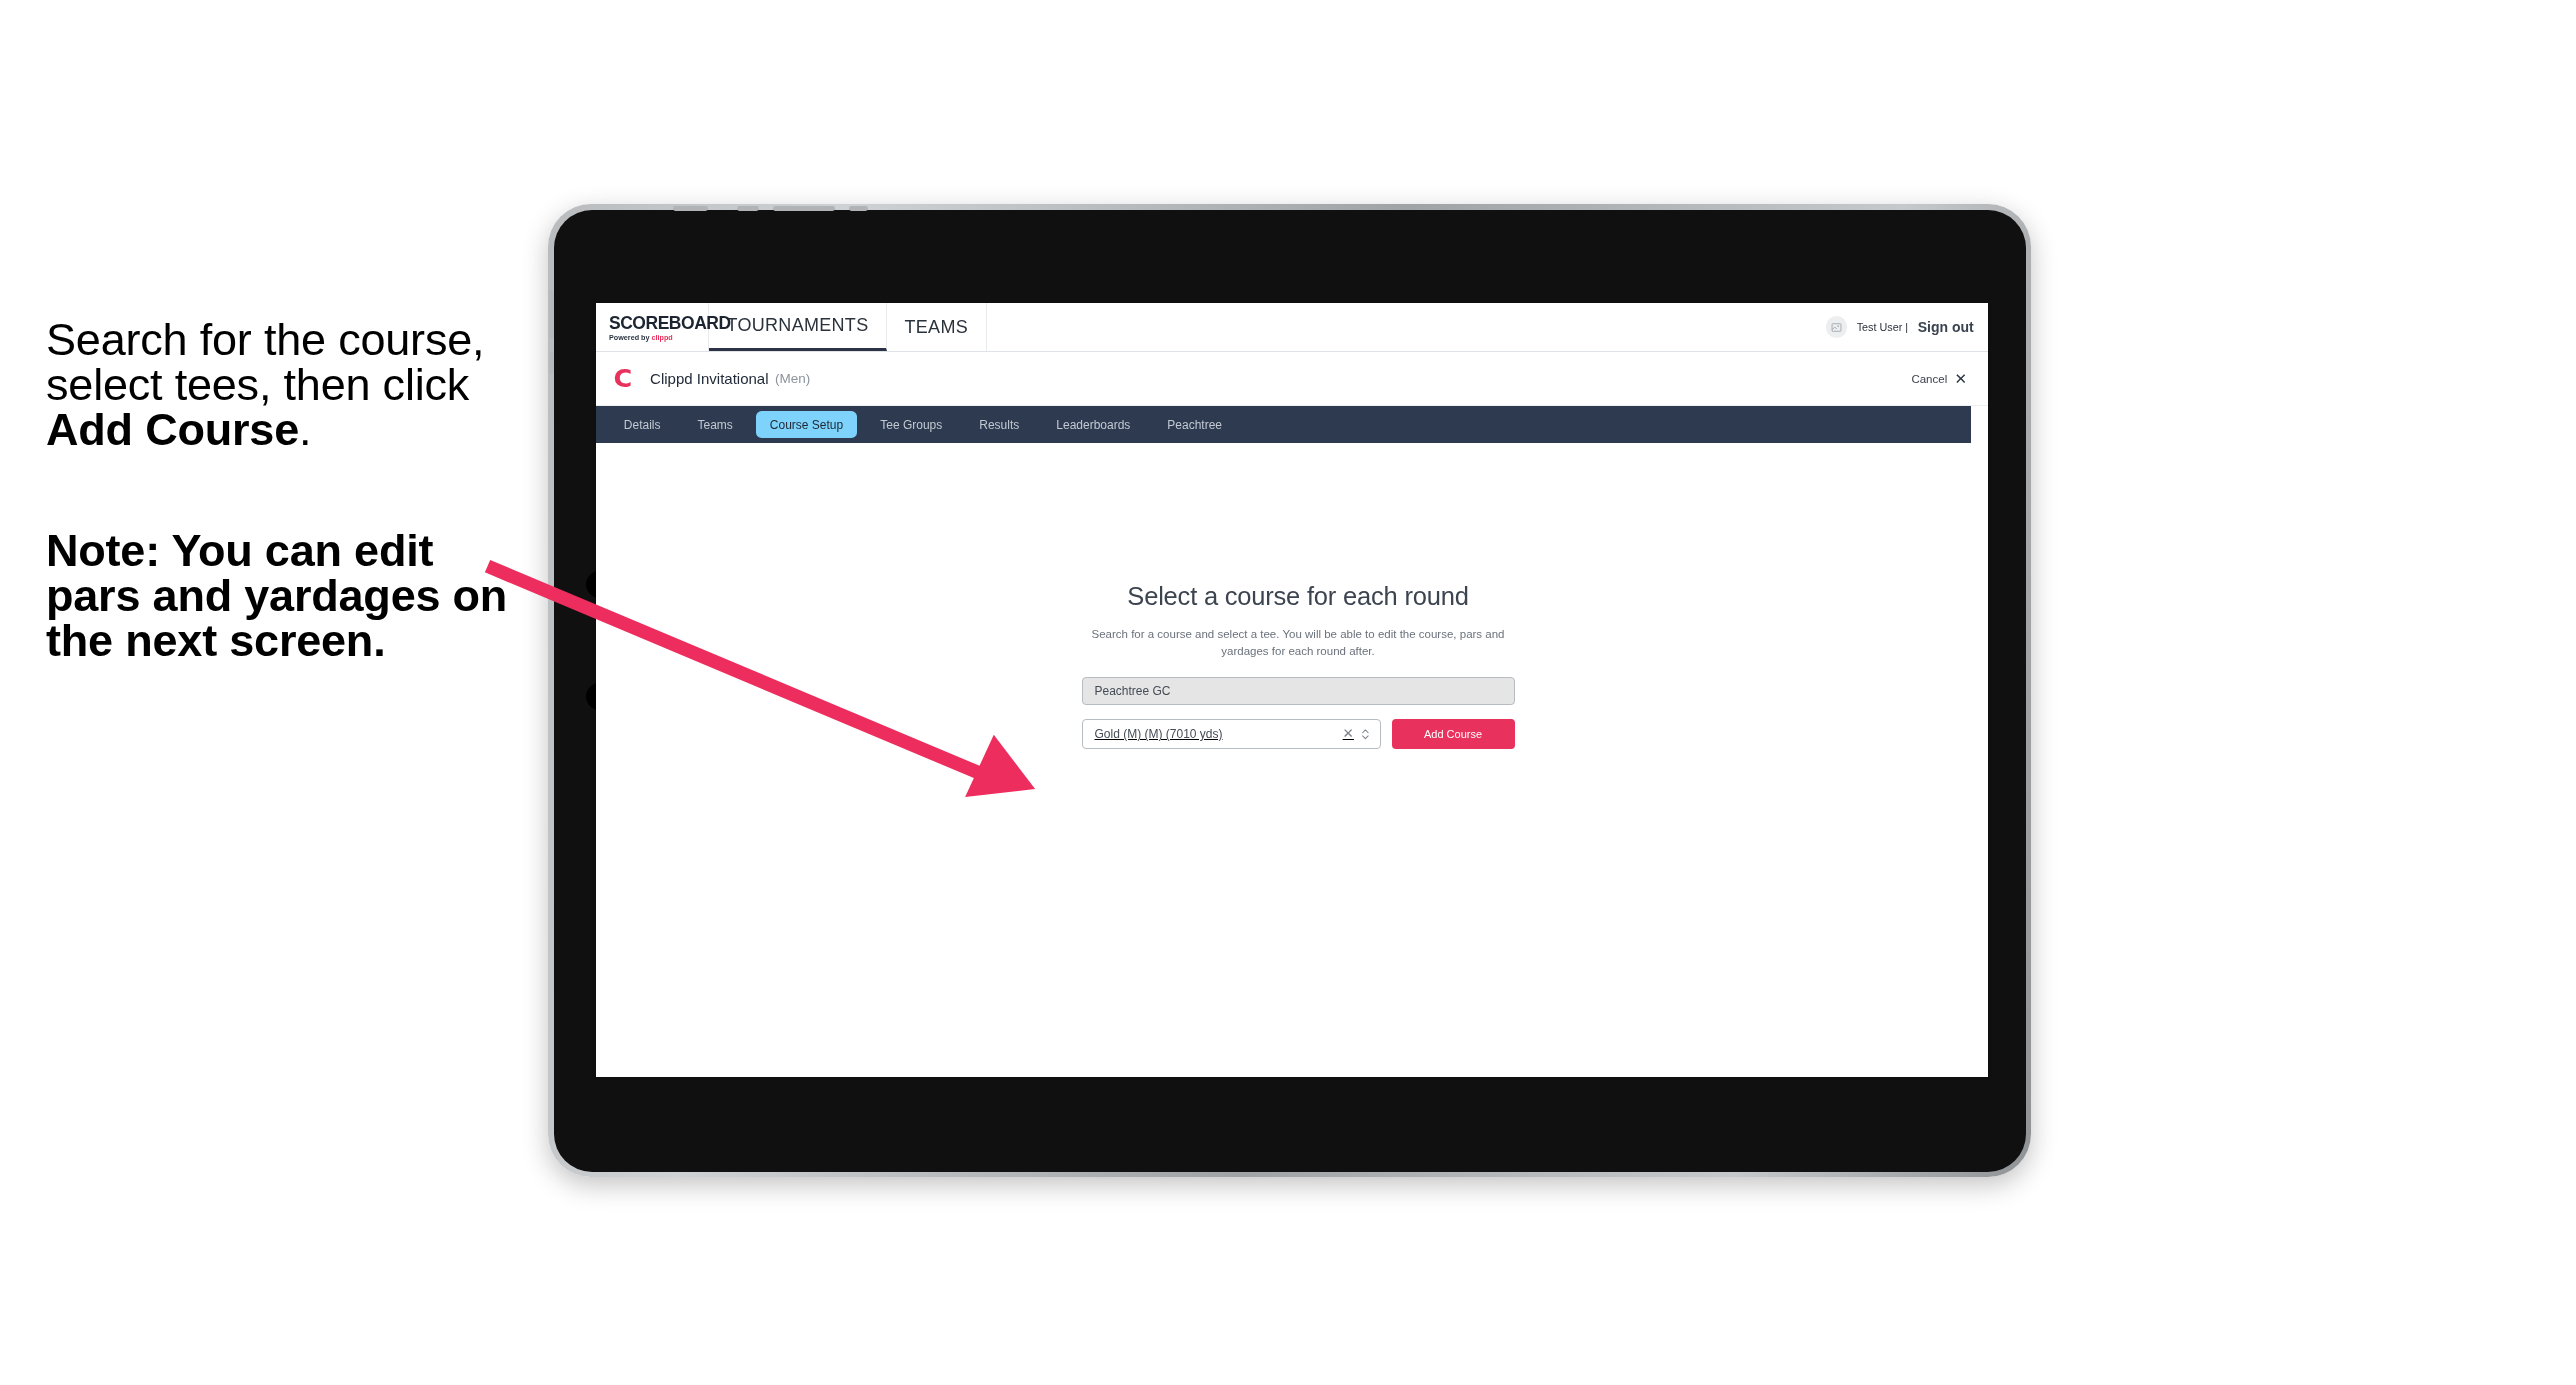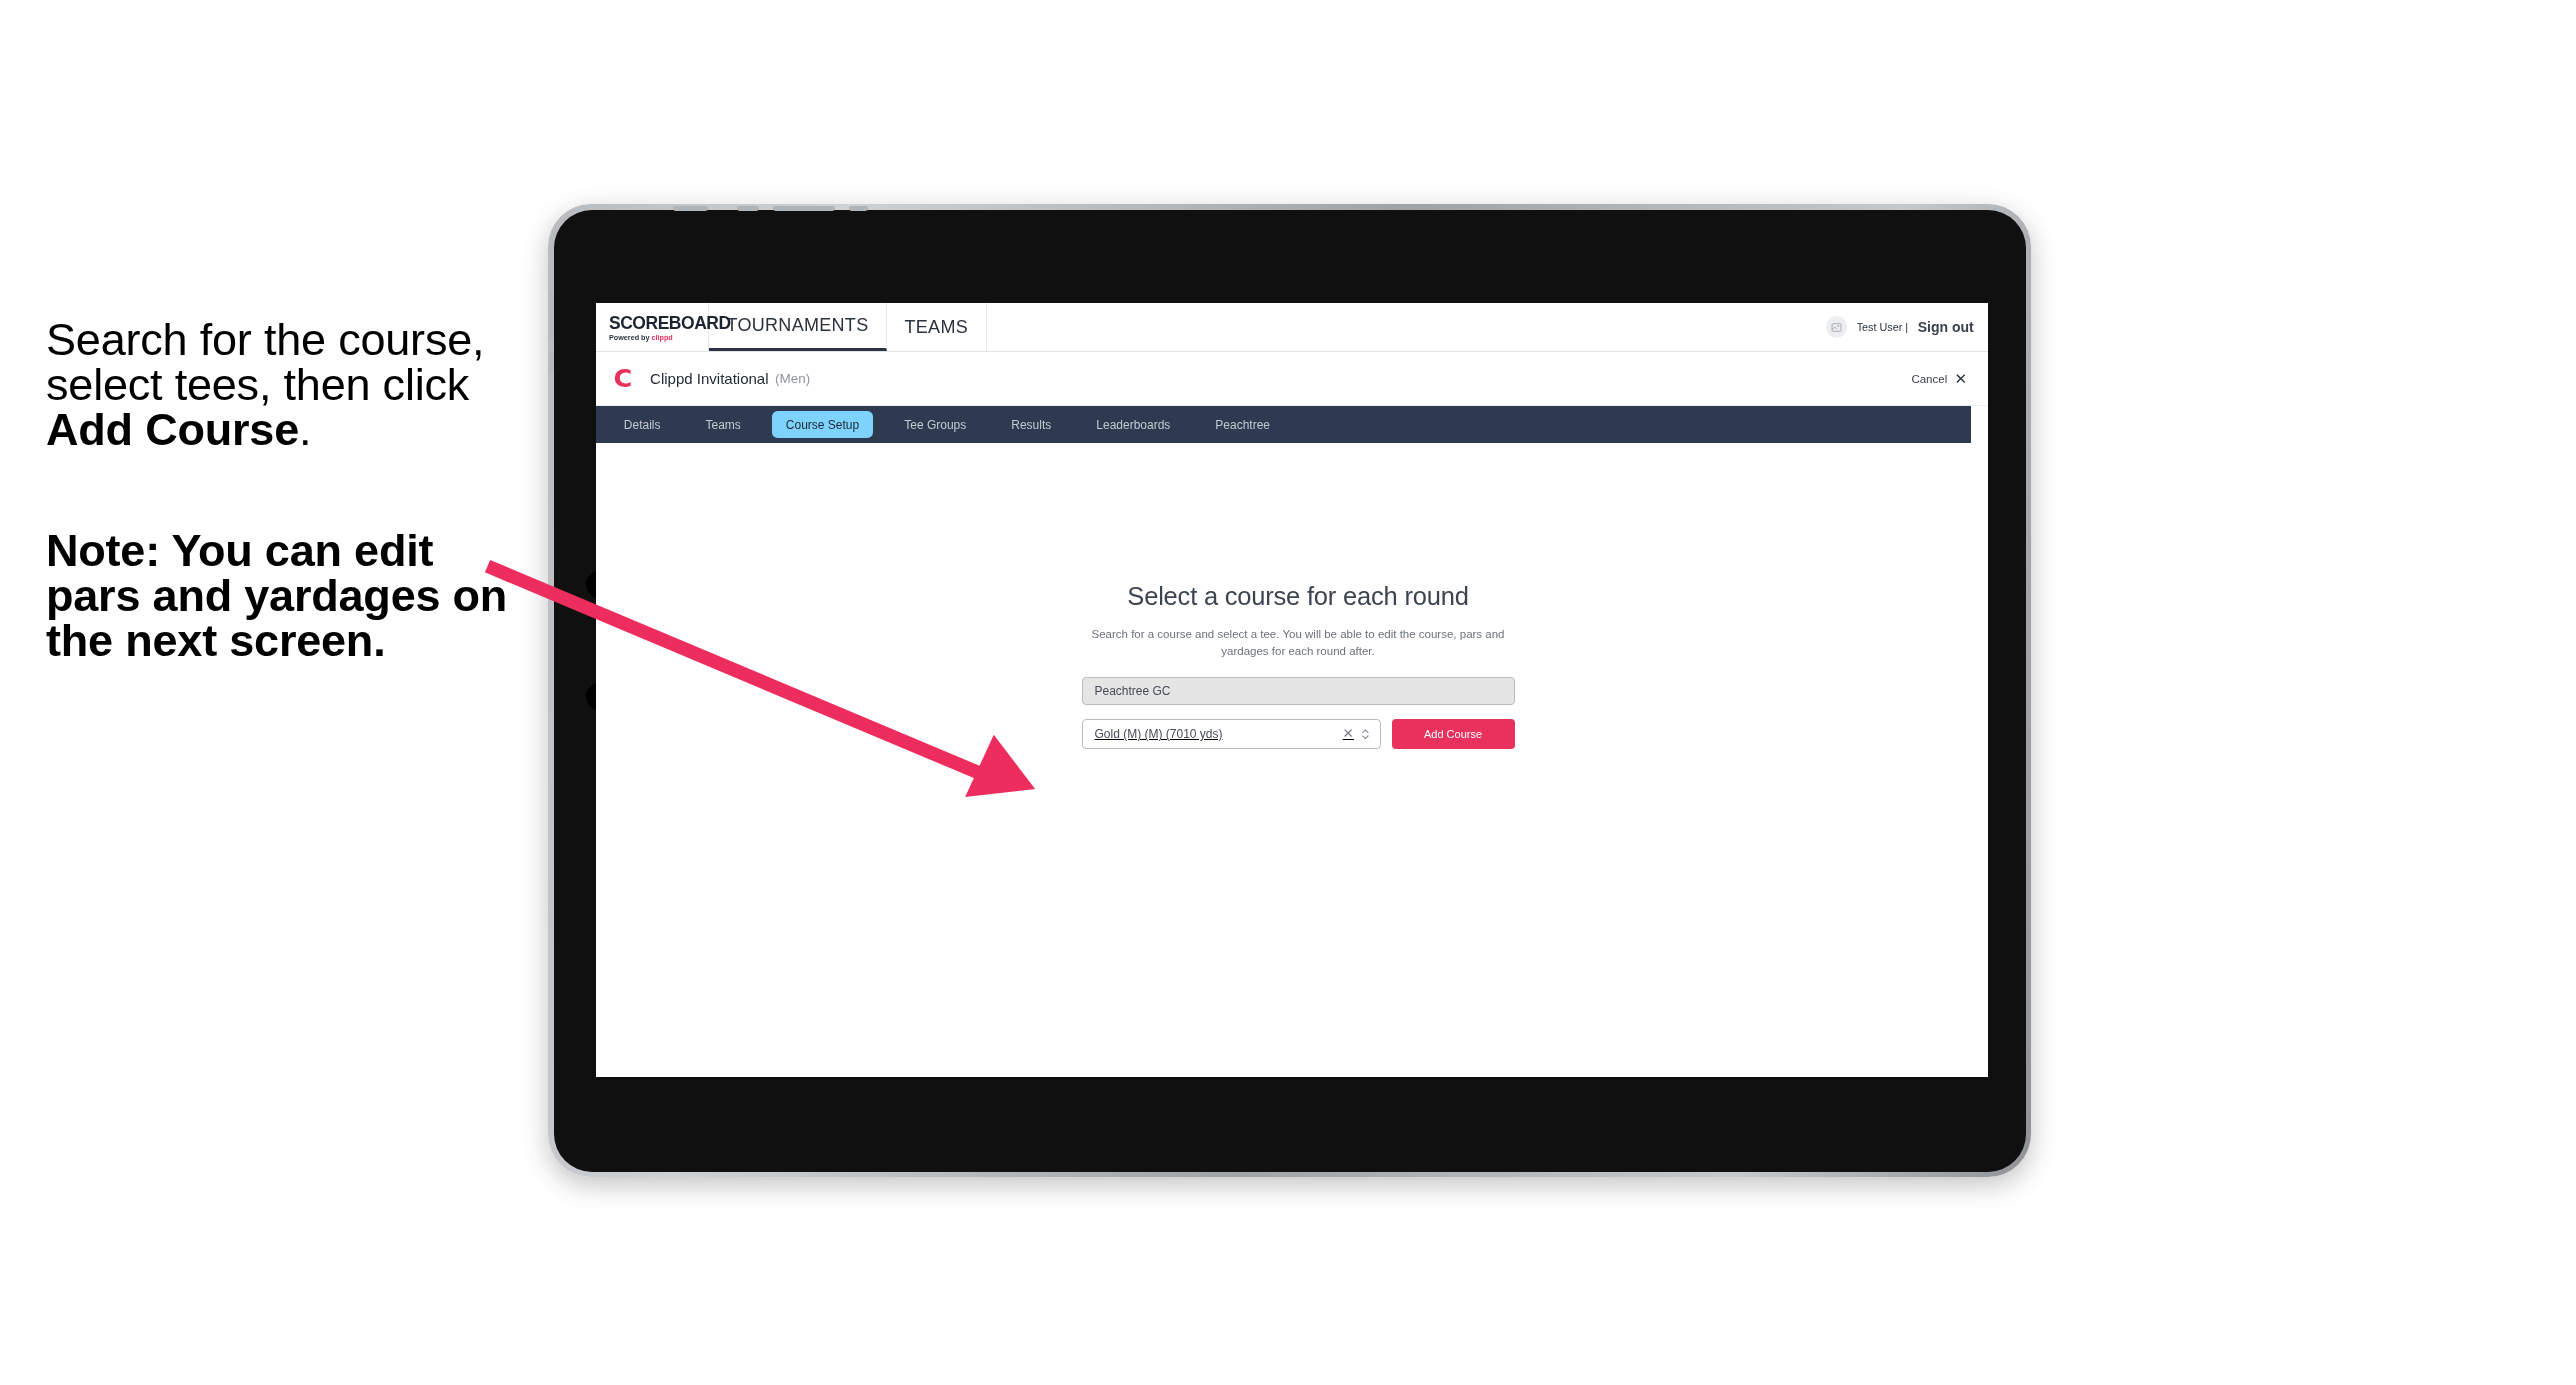--- a/index.html
+++ b/index.html
@@ -211,21 +211,21 @@
   #cancel-text { font-size: 11.5px; color: #39424e; }
   #cancel-x { font-size: 15px; color: #2b3440; line-height: 1; }
 
   
   #tabbar {
     height: 37px;
     background: #2e3a4f;
     display: flex;
     align-items: center;
     padding-left: 14.3px;
-    gap: 18px;
+    gap: 10px;
     width: 1375px;
   }
   .tab {
     font-size: 12px;
     color: #c2c9d3;
     padding: 6.4px 13.5px;
     border-radius: 5.6px;
     cursor: pointer;
     white-space: nowrap;
   }

